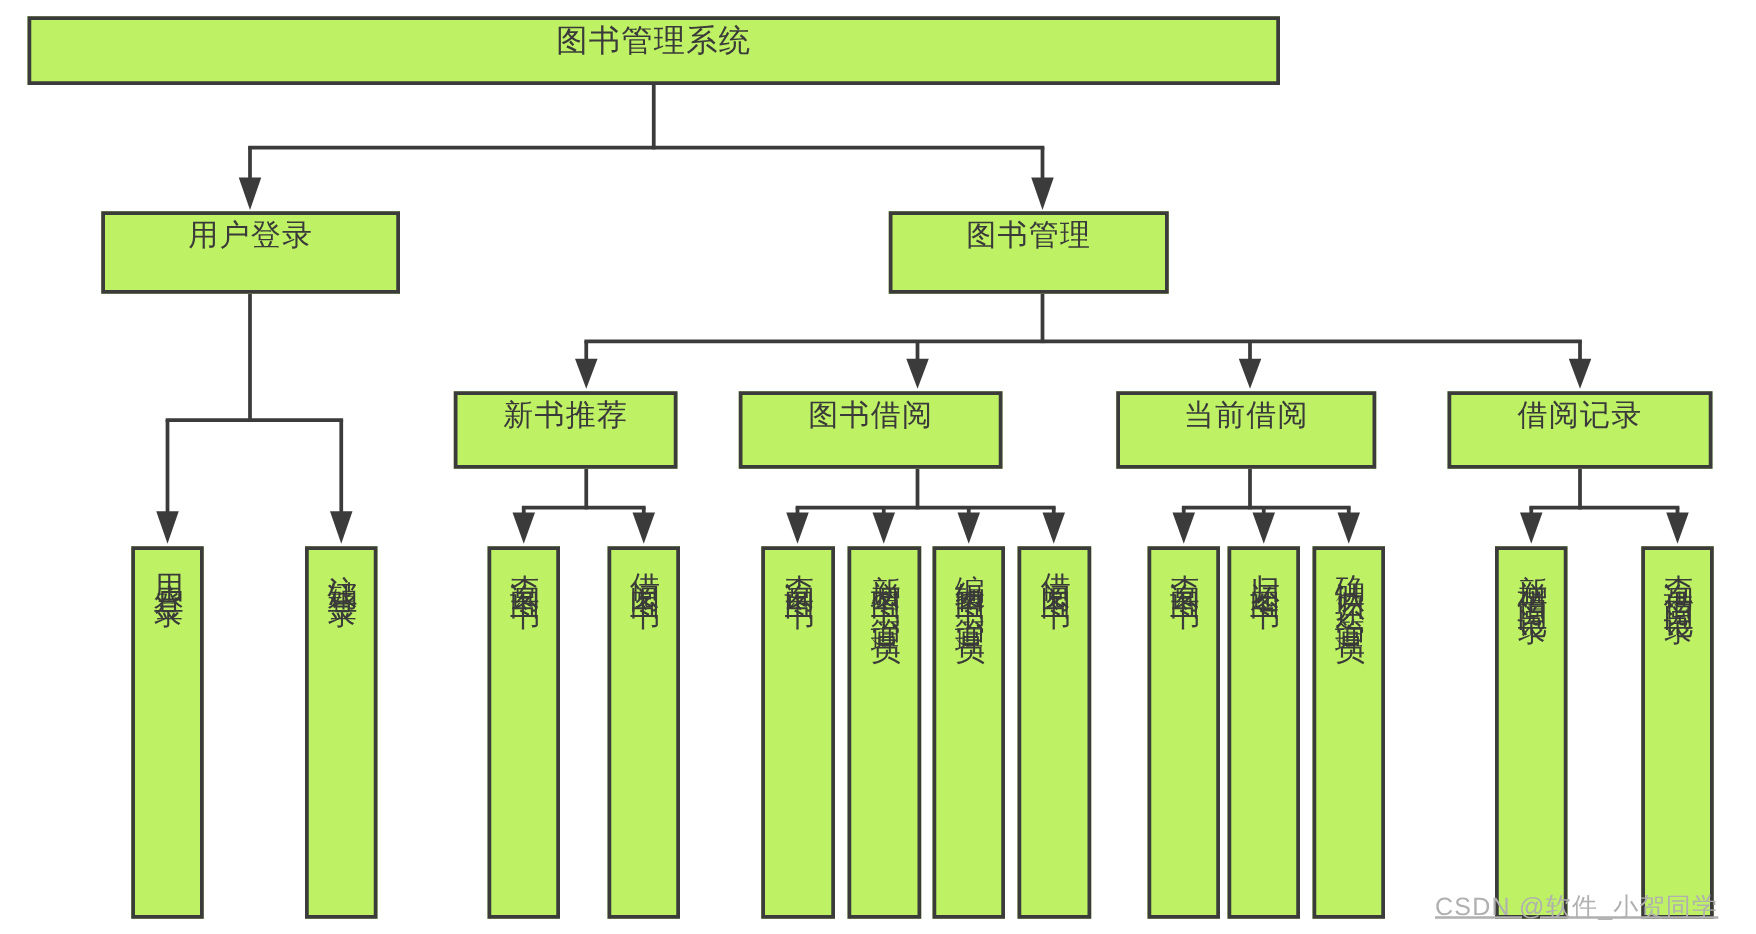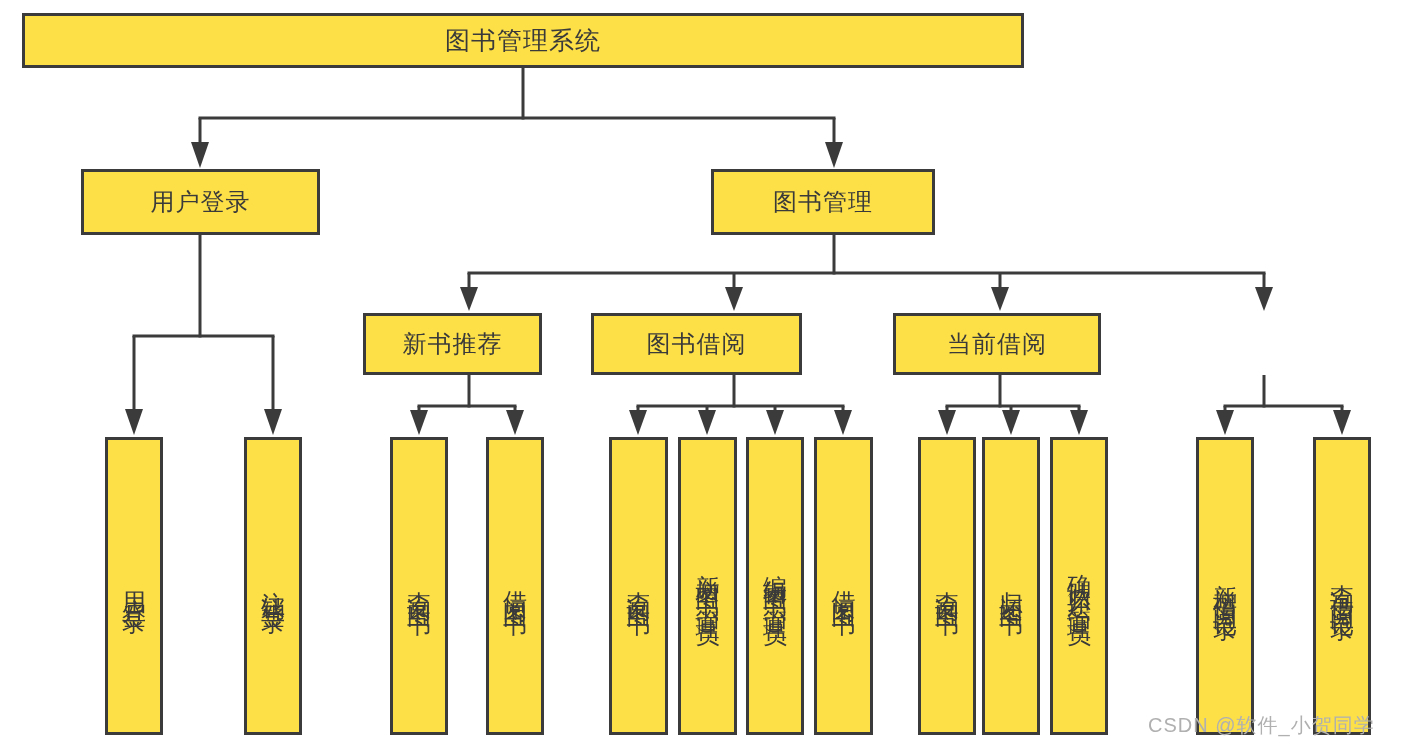--- a/index.html
+++ b/index.html
@@ -9,24 +9,24 @@
     background:var(--background,#fff);
     overflow:hidden;
     font-family:"Liberation Sans","DejaVu Sans",sans-serif;
   }
   .connectors{position:absolute;left:0;top:0;z-index:0;}
   .cline{stroke:var(--line,#3b3b3b);stroke-width:3;fill:none;}
   .ahead{fill:var(--line,#3b3b3b);stroke:none;}
   .box{
     position:absolute;
     box-sizing:border-box;
-    background:#fde047;
+    background:#bef264;
     border:3px solid var(--line,#3b3b3b);
     display:flex;
-    align-items:center;
+    align-items:flex-start;
     justify-content:center;
     z-index:1;
     color:var(--text,#3a3a3a);
   }
   .hbox span{font-size:24px;letter-spacing:1px;white-space:nowrap;}
   .root span{font-size:25px;}
   .vtext{
     writing-mode:vertical-rl;
     text-orientation:mixed;
     font-size:24px;
@@ -35,20 +35,21 @@
     white-space:nowrap;
   }
   .watermark{
     position:absolute;
     left:1148px;top:712px;
     z-index:2;
     font-size:20px;
     letter-spacing:1px;
     color:var(--watermark,#b0b0b0);
     white-space:nowrap;
+    text-decoration:underline;
   }
 </style>
 </head>
 <body>
 
 <div class="stage">
 
   <svg class="connectors" width="1405" height="747" viewBox="0 0 1405 747">
 
     <line class="cline" x1="523" y1="68" x2="523" y2="119.5"></line>
@@ -124,20 +125,23 @@
 
   <div class="box hbox" style="left:363px;top:313px;width:179px;height:62px">
     <span>新书推荐</span>
   </div>
   <div class="box hbox" style="left:591px;top:313px;width:211px;height:62px">
     <span>图书借阅</span>
   </div>
   <div class="box hbox" style="left:893px;top:313px;width:208px;height:62px">
     <span>当前借阅</span>
   </div>
+  <div class="box hbox" style="left:1158px;top:313px;width:212px;height:62px">
+    <span>借阅记录</span>
+  </div>
 
   <div class="box" style="left:105px;top:437px;width:58px;height:298px">
     <span class="vtext">用户登录</span>
   </div>
   <div class="box" style="left:244px;top:437px;width:58px;height:298px">
     <span class="vtext">注销登录</span>
   </div>
 
   <div class="box" style="left:390px;top:437px;width:58px;height:298px">
     <span class="vtext">查询图书</span>

